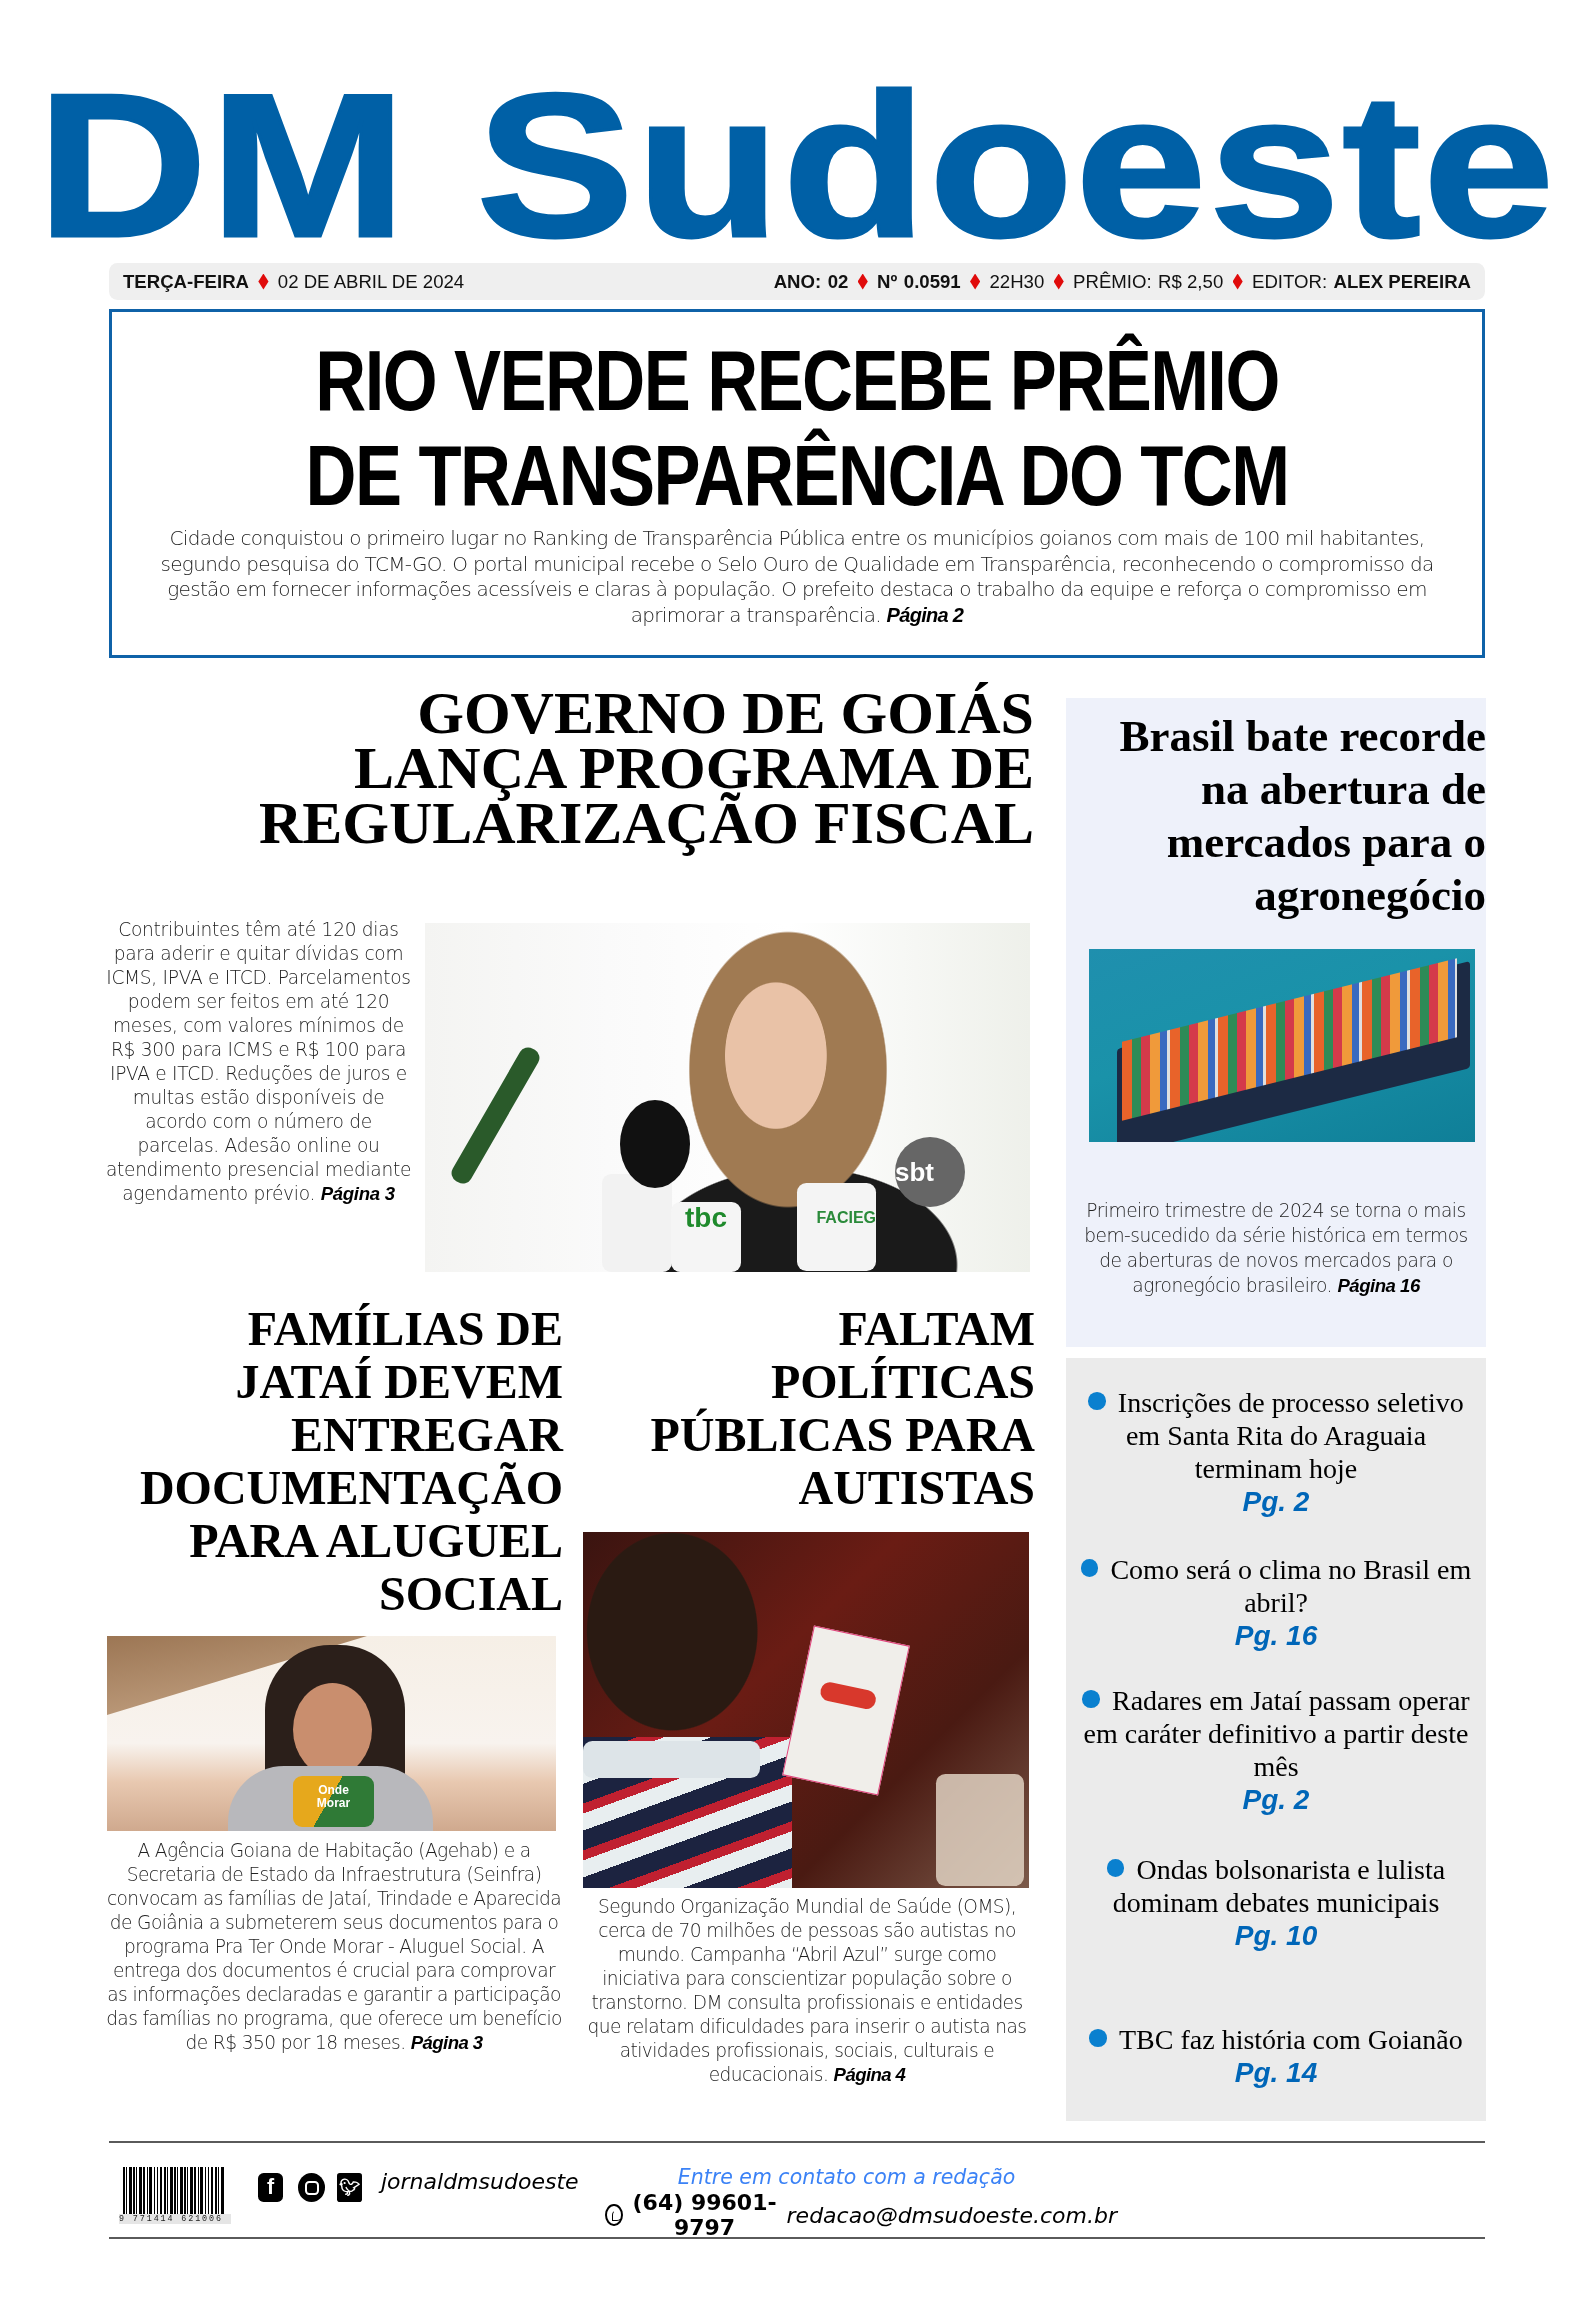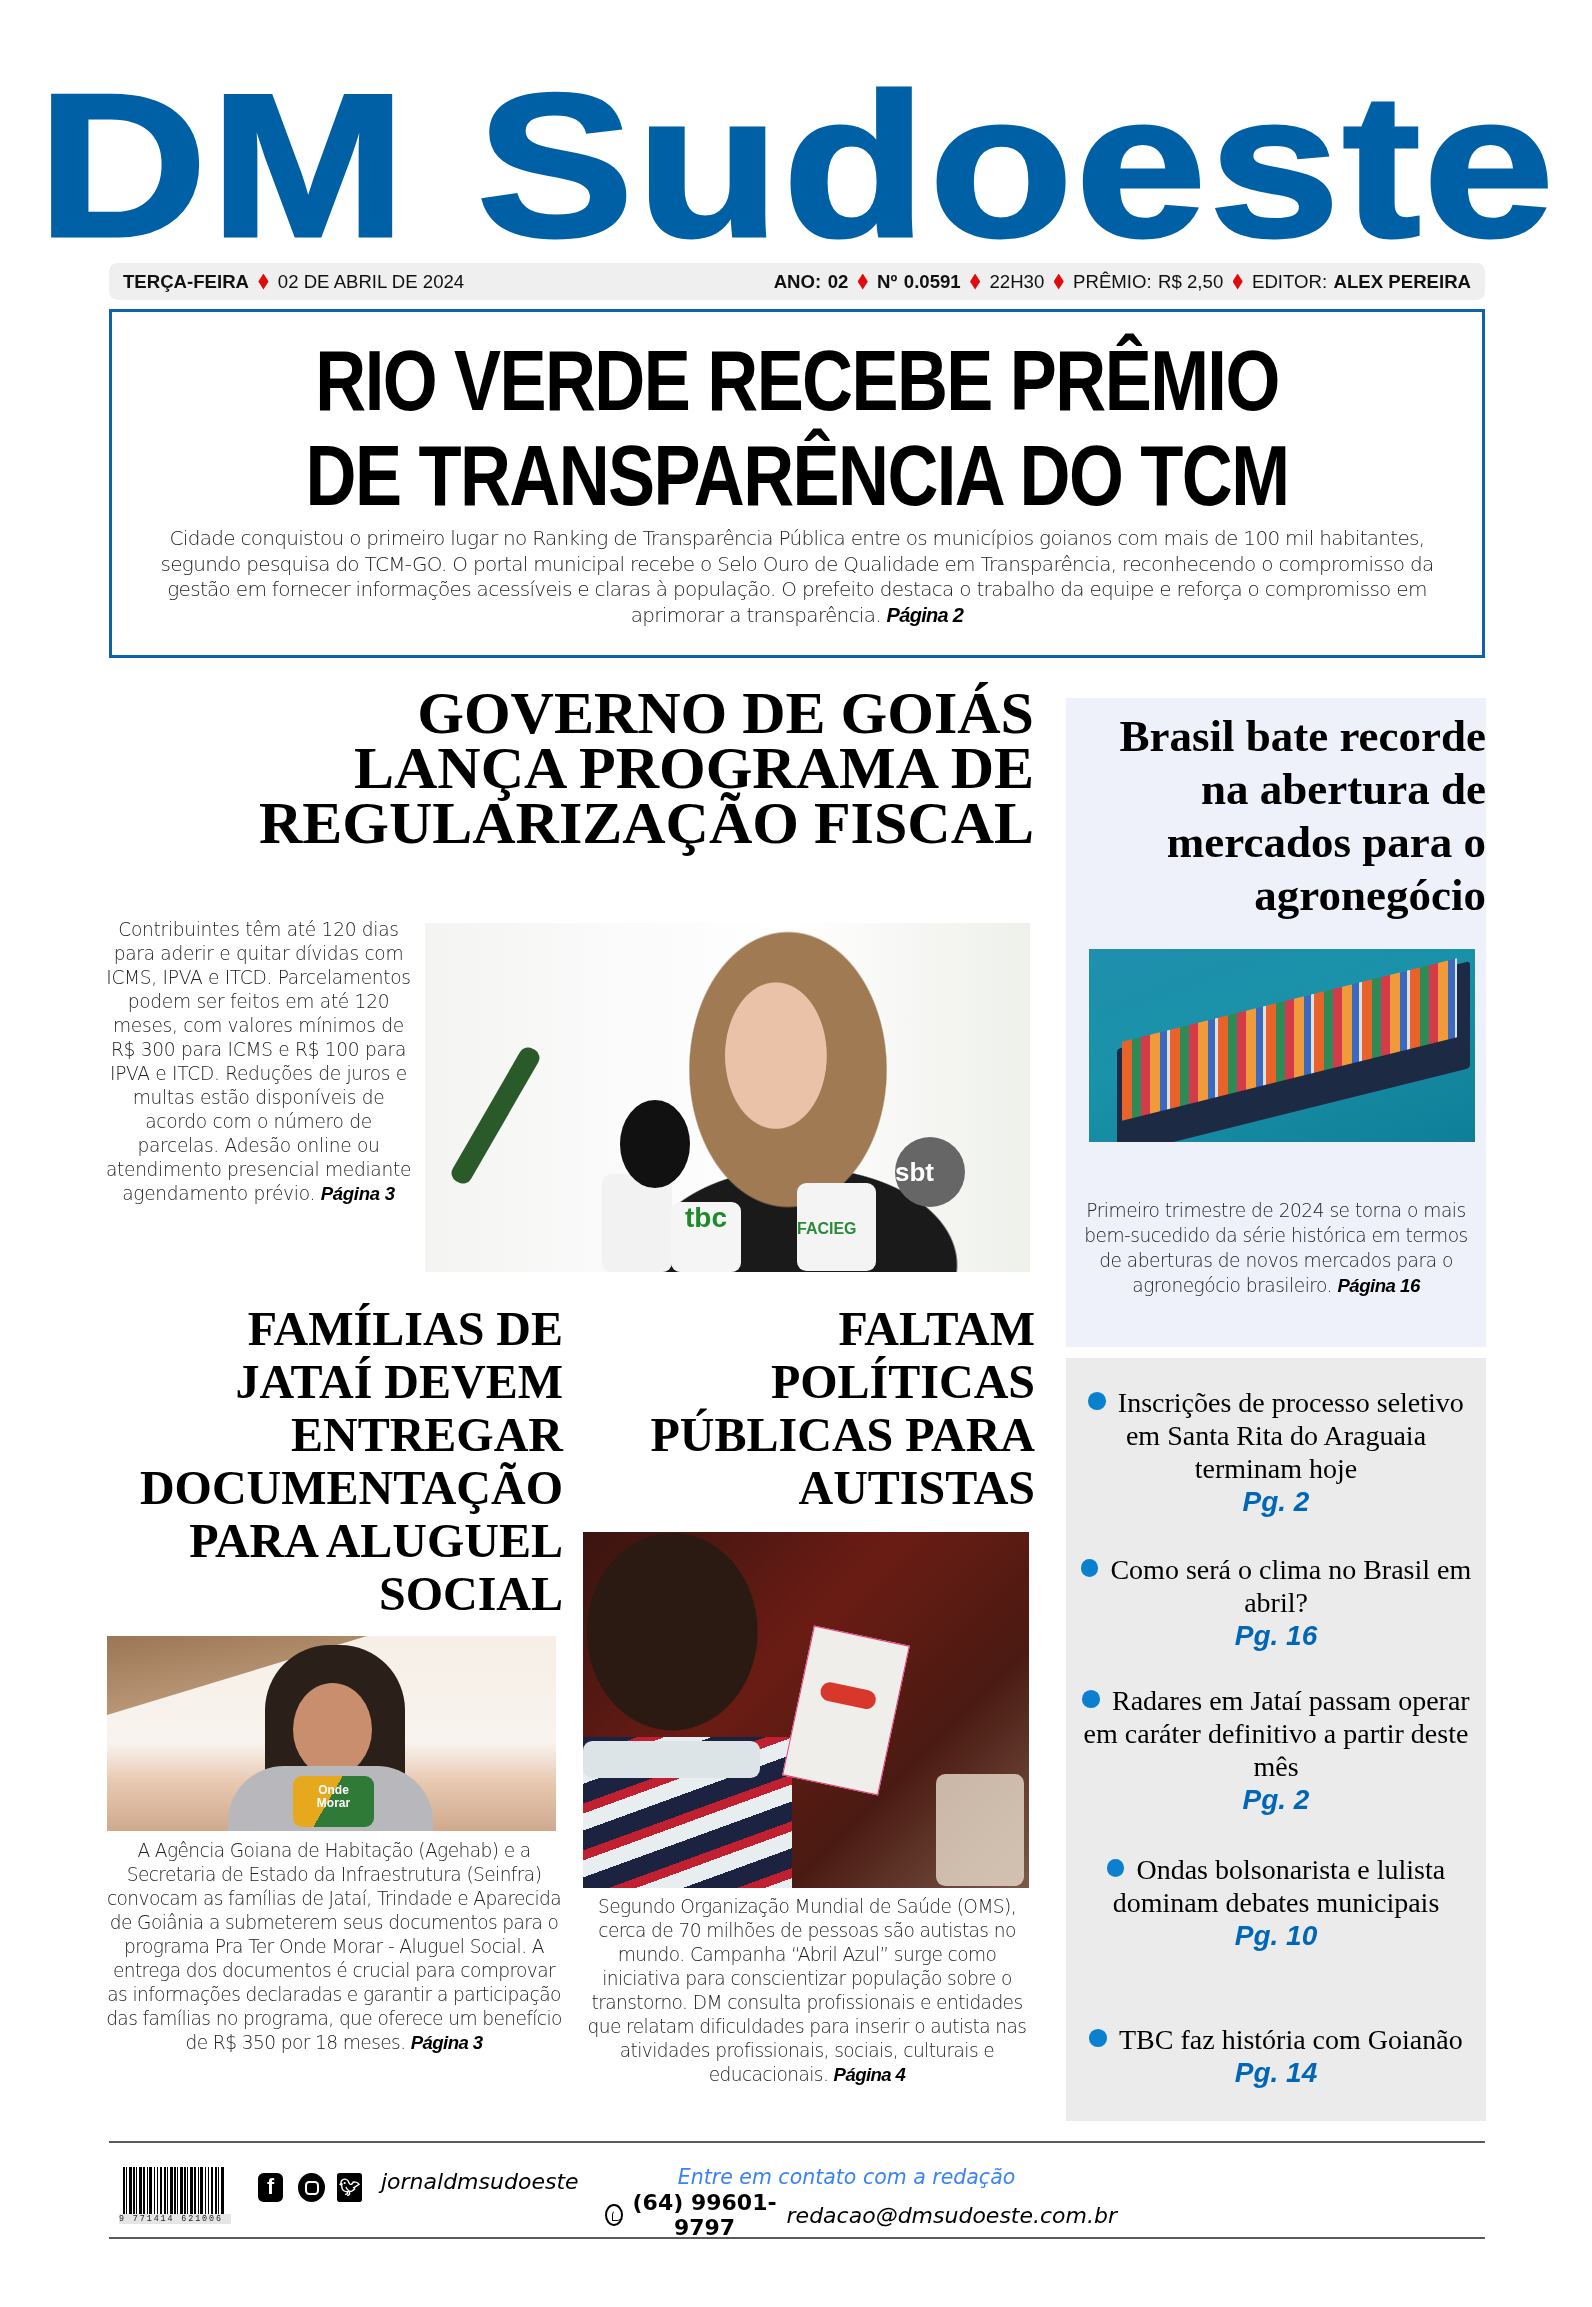--- a/index.html
+++ b/index.html
@@ -236,21 +236,21 @@
   <div>REGULARIZAÇÃO FISCAL</div>
 </div>
 <p class="abs gov-text">
   <span>Contribuintes têm até 120 dias para aderir e quitar dívidas com ICMS, IPVA e ITCD. Parcelamentos podem ser feitos em até 120 meses, com valores mínimos de R$ 300 para ICMS e R$ 100 para IPVA e ITCD. Reduções de juros e multas estão disponíveis de acordo com o número de parcelas. Adesão online ou atendimento presencial mediante agendamento prévio.</span>
   <span class="page-ref">Página 3</span>
 </p>
 <div class="abs gov-photo" title="Mulher falando a microfones de imprensa (Globo, TBC, FACIEG, SBT)">
   <div class="mic" style="left:177px; top:251px; width:70px; height:98px; background:#f2f2f2;"></div>
   <div class="mic" style="left:195px; top:177px; width:70px; height:88px; background:#111; border-radius:50%;"></div>
   <div class="mic" style="left:246px; top:279px; width:70px; height:70px; background:#f5f5f5; color:#1f8a2c; font-weight:700; font-size:28px; text-align:center;">tbc</div>
-  <div class="mic" style="left:372px; top:260px; width:79px; height:88px; background:#f4f4f4; color:#2a8a3a; font-size:16px; font-weight:700; text-align:left; padding-top:37px;">FACIEG</div>
+  <div class="mic" style="left:372px; top:260px; width:79px; height:88px; background:#f4f4f4; color:#2a8a3a; font-size:16px; font-weight:700; text-align:right; padding-top:26px;">FACIEG</div>
   <div class="mic" style="left:470px; top:214px; width:70px; height:70px; background:#666; color:#fff; border-radius:50%; font-size:26px; font-weight:700; line-height:70px;">sbt</div>
   <div class="mic" style="left:60px; top:116px; width:21px; height:153px; background:#2a5a2a; transform:rotate(30deg);"></div>
 </div>
 
 <div class="abs agro-box">
   <div class="serif-head agro-headline">Brasil bate recorde na abertura de mercados para o agronegócio</div>
   <div class="agro-photo" title="Navio porta-contêineres no mar">
     <div style="position:absolute; left:28px; top:56px; width:353px; height:107px; background:#1c2a44; transform:skewY(-14deg); border-radius:3.7px;"></div>
     <div style="position:absolute; left:33px; top:51px; width:335px; height:79px; transform:skewY(-14deg);
       background: repeating-linear-gradient(90deg, #e8632a 0 10.2px, #2e8b57 10.2px 18.6px, #d43a4a 18.6px 28px, #f09a3a 28px 38px, #3a6ac0 38px 45px, #e0e0e0 45px 48px);"></div>

